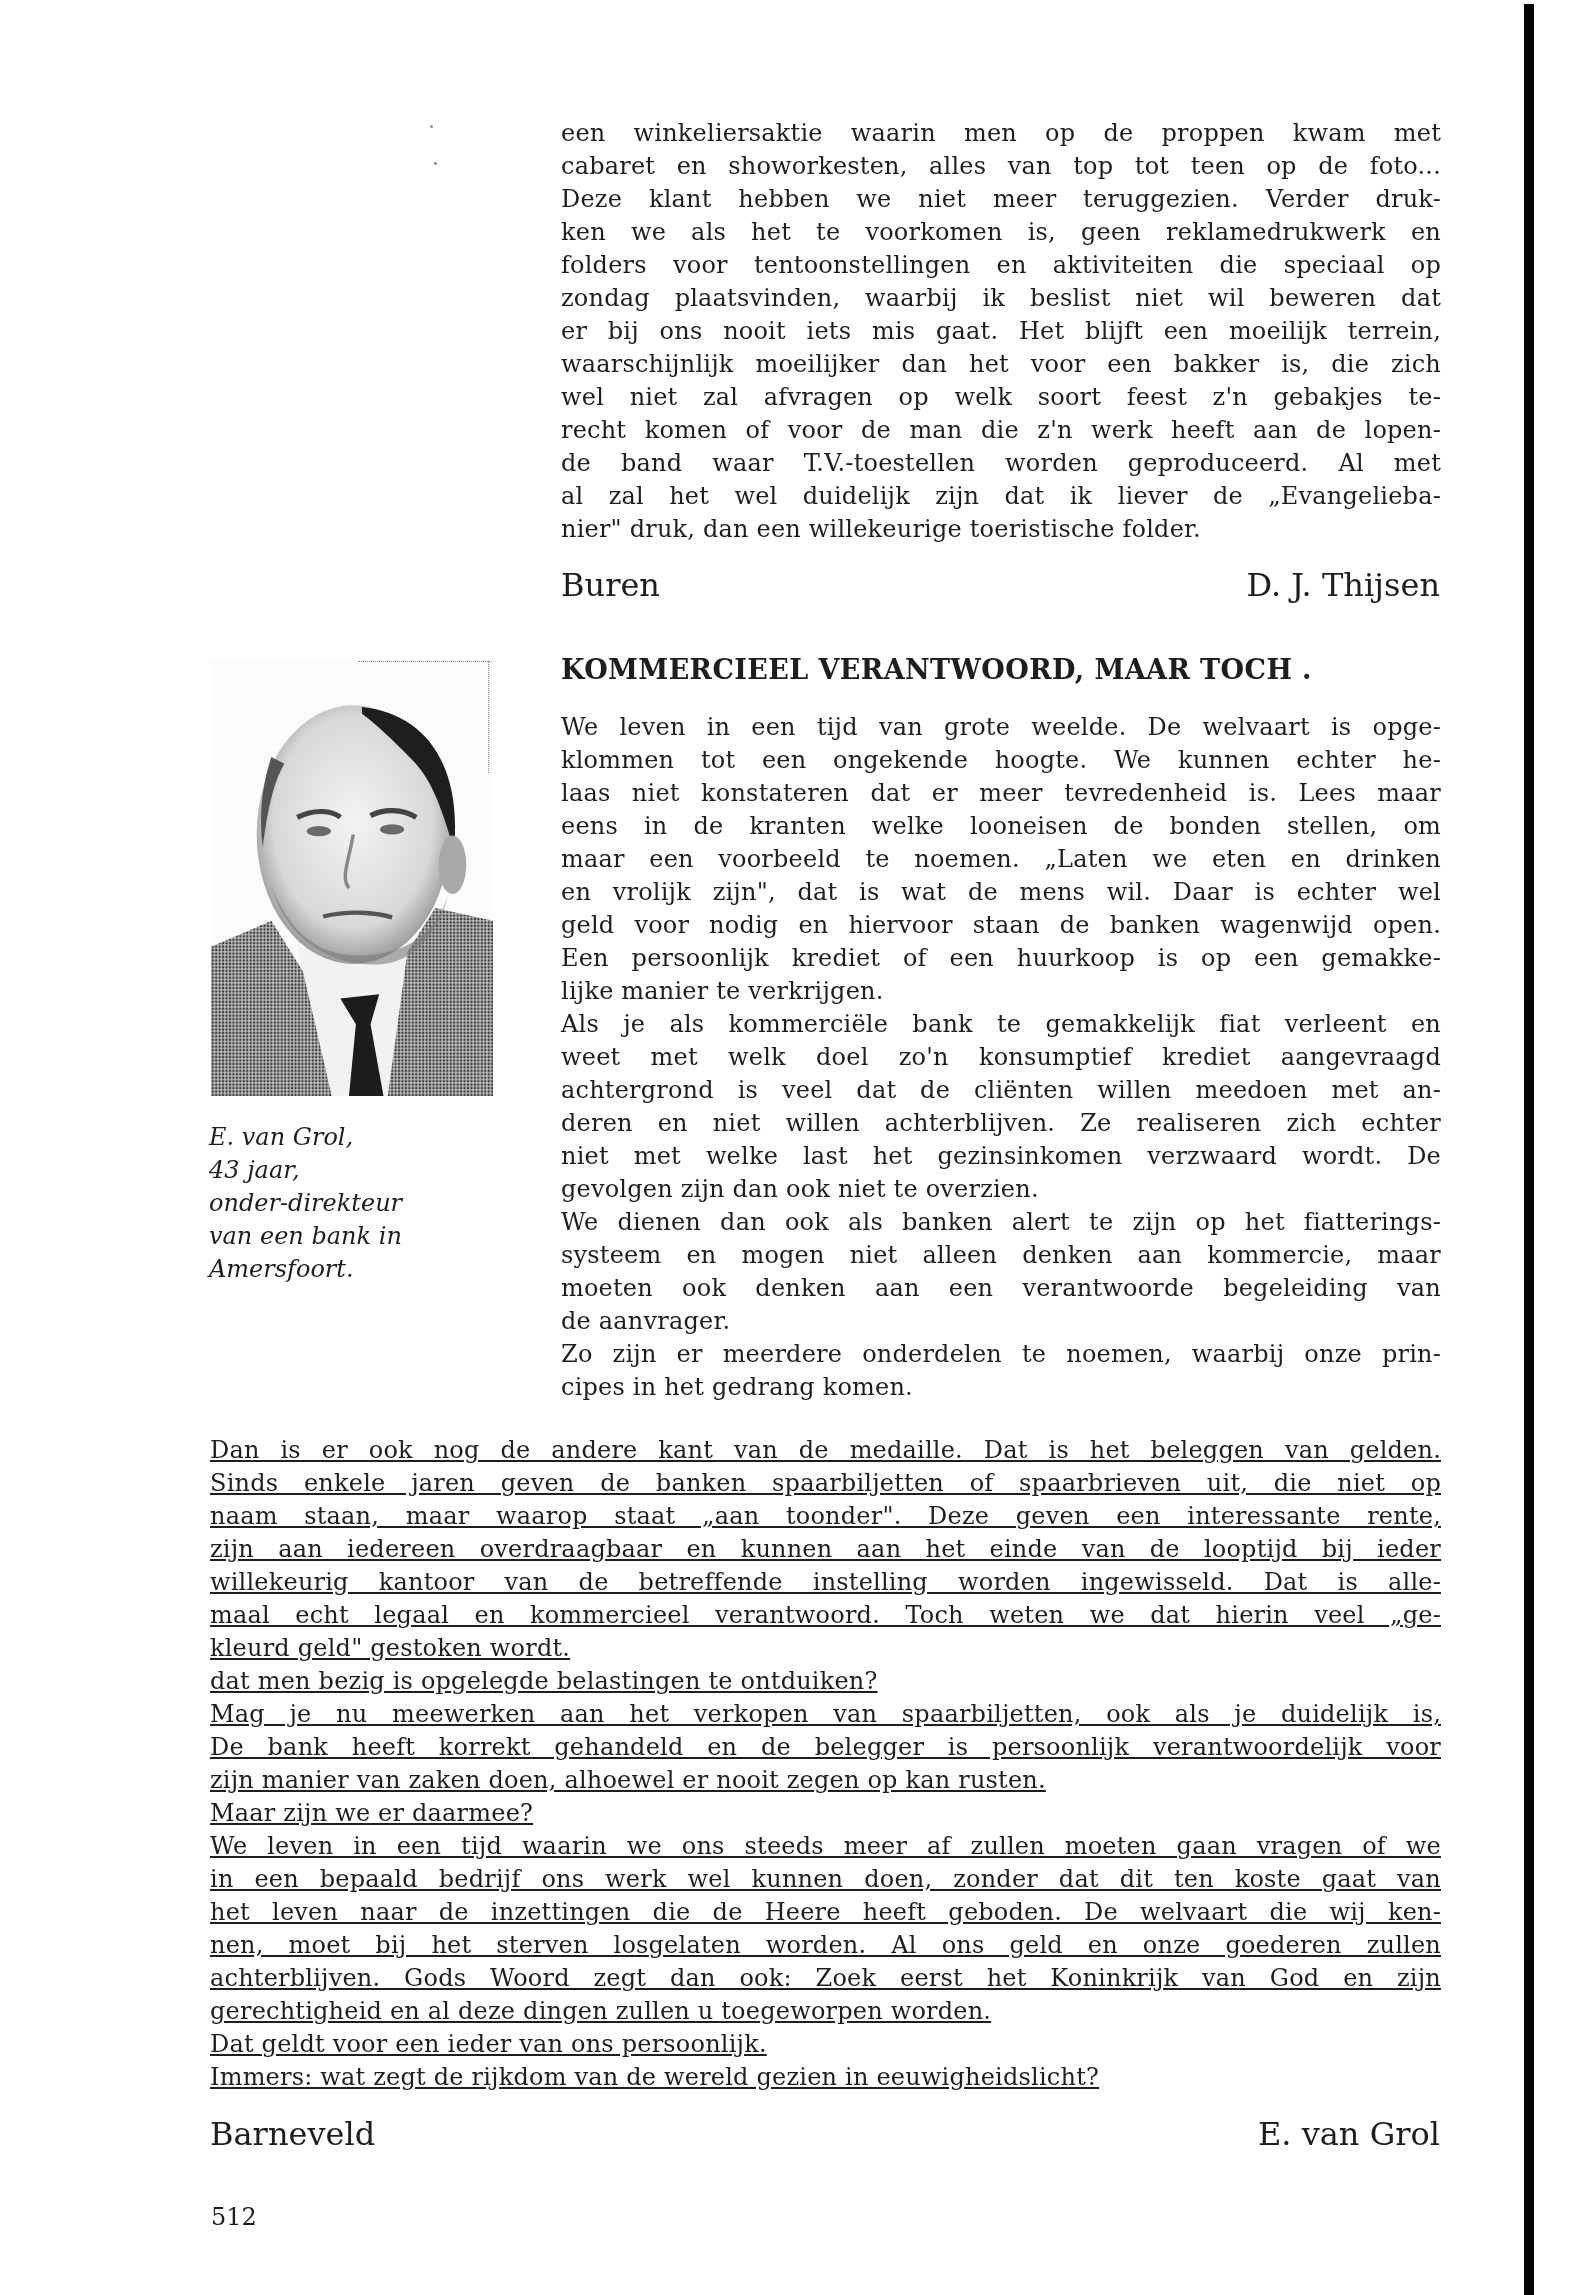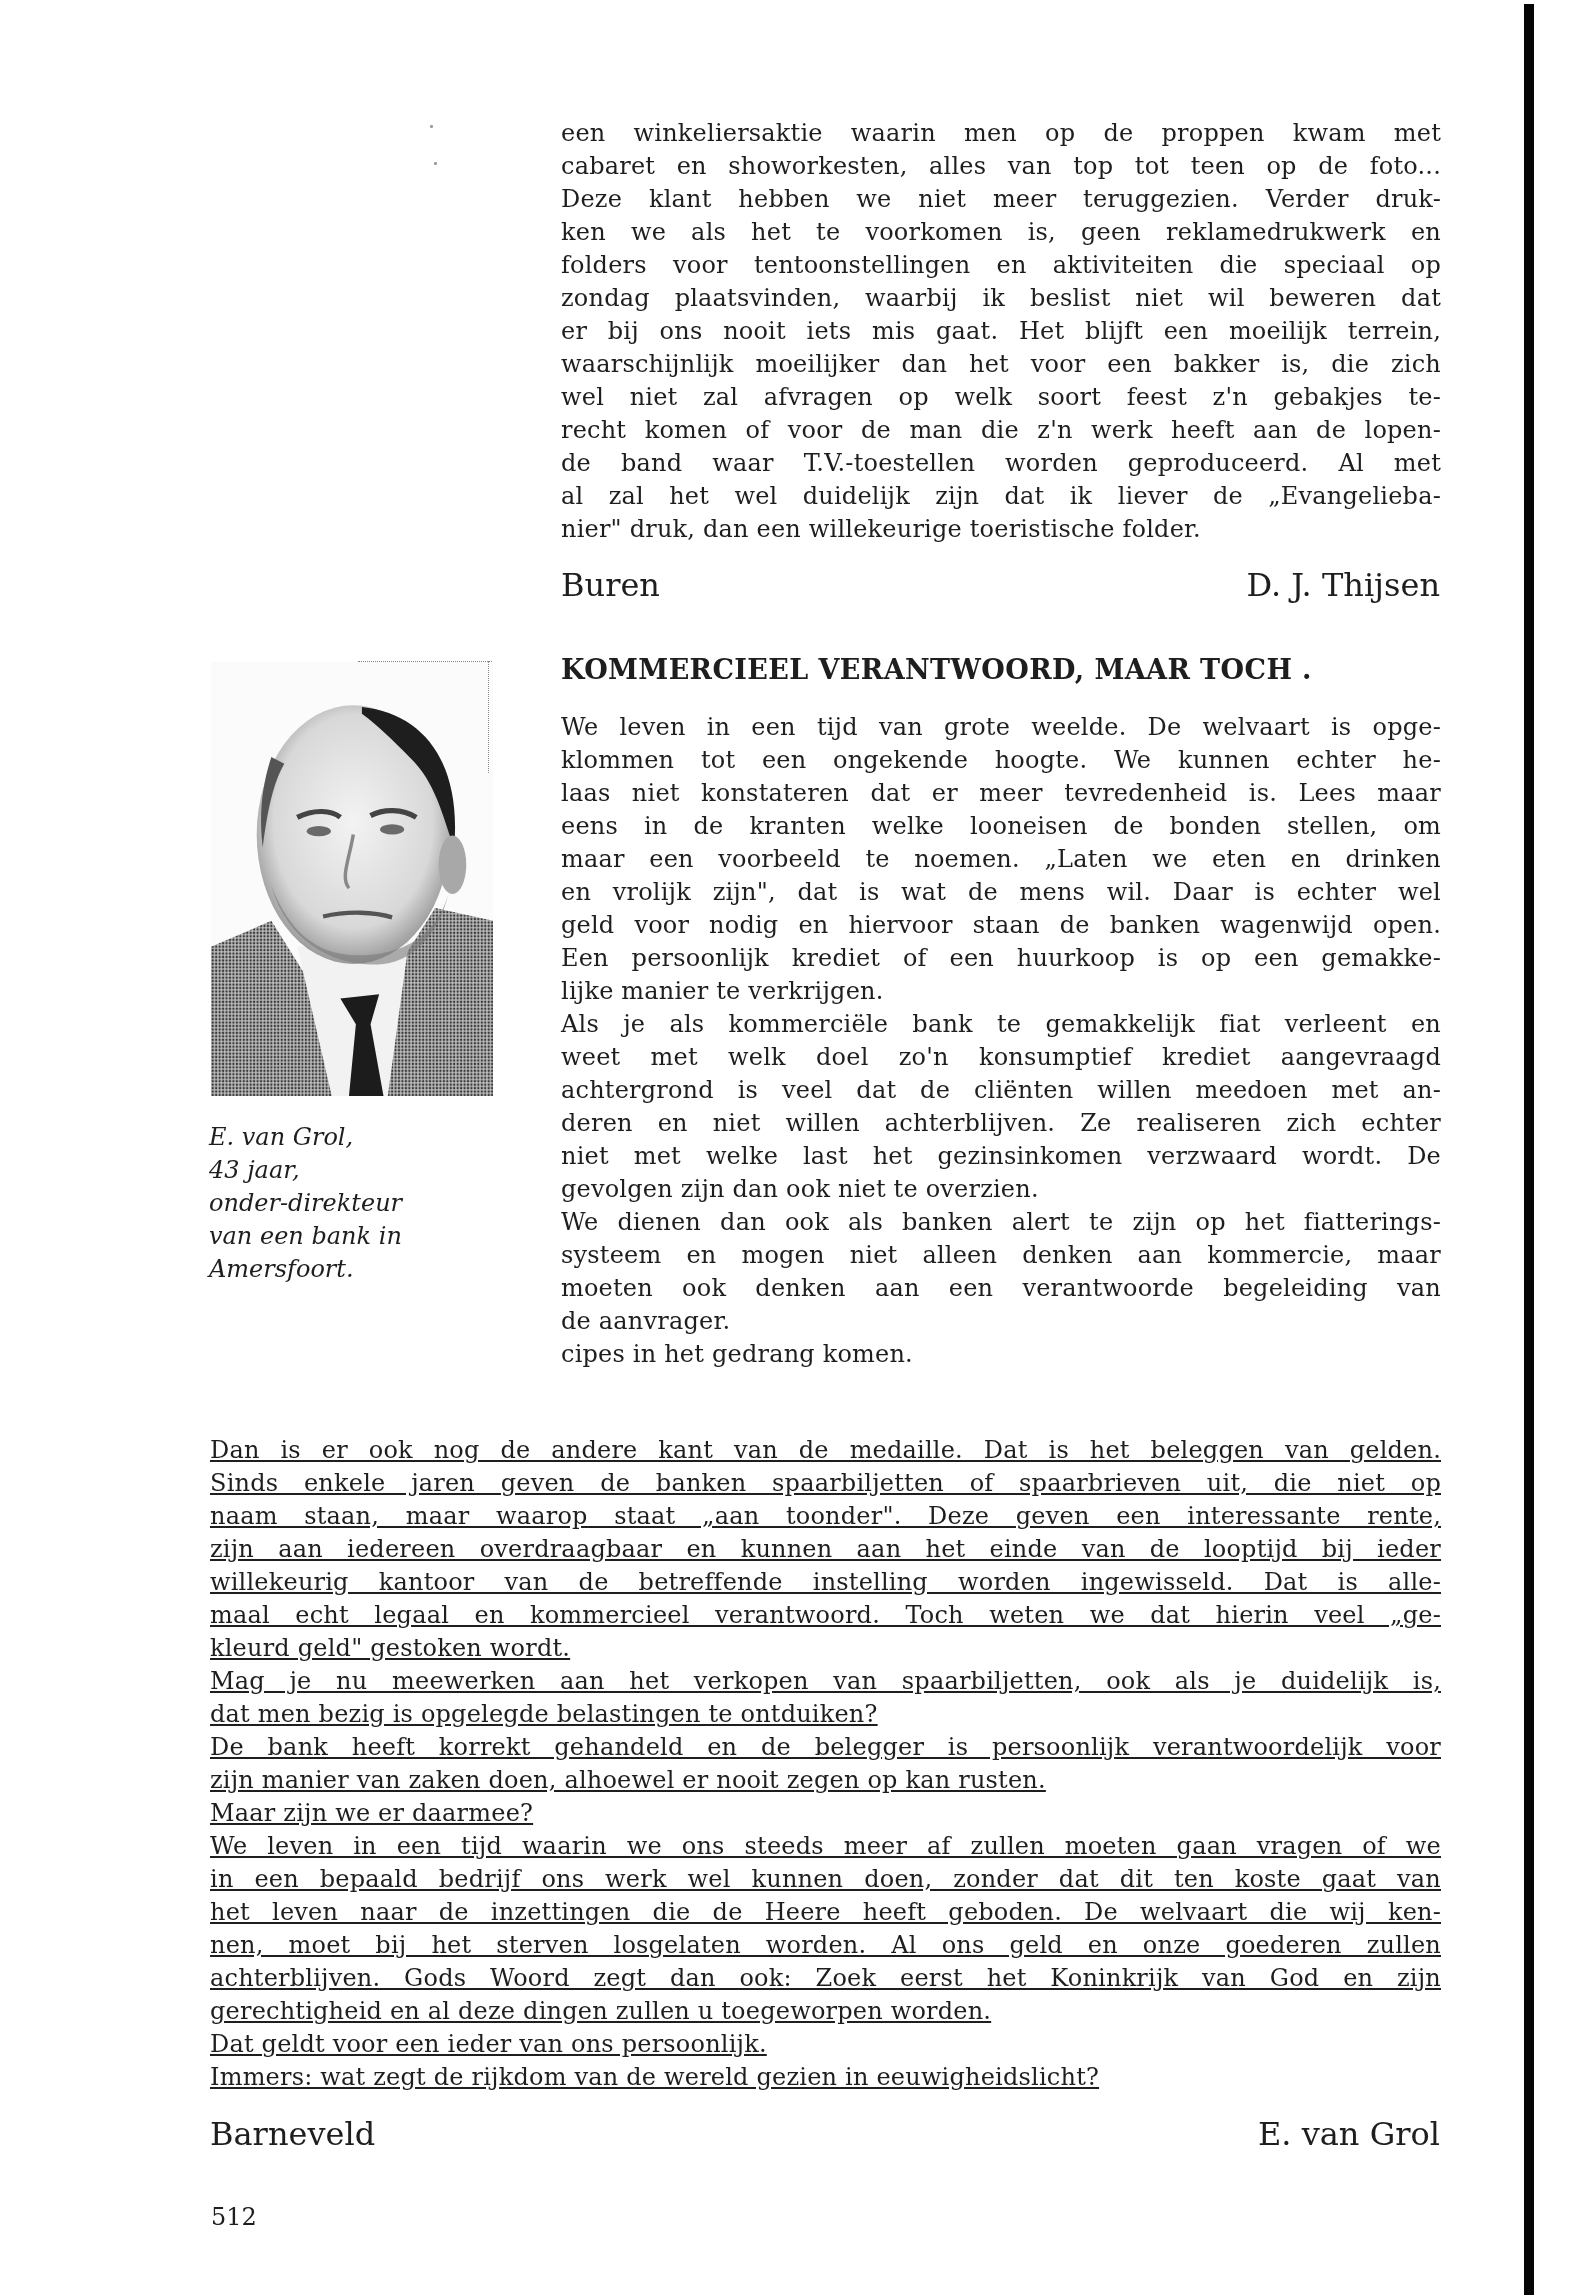--- a/index.html
+++ b/index.html
@@ -132,33 +132,34 @@
       <span class="line">Als je als kommerciële bank te gemakkelijk fiat verleent en</span>
       <span class="line">weet met welk doel zo'n konsumptief krediet aangevraagd</span>
       <span class="line">achtergrond is veel dat de cliënten willen meedoen met an-</span>
       <span class="line">deren en niet willen achterblijven. Ze realiseren zich echter</span>
       <span class="line">niet met welke last het gezinsinkomen verzwaard wordt. De</span>
       <span class="line last">gevolgen zijn dan ook niet te overzien.</span>
       <span class="line">We dienen dan ook als banken alert te zijn op het fiatterings-</span>
       <span class="line">systeem en mogen niet alleen denken aan kommercie, maar</span>
       <span class="line">moeten ook denken aan een verantwoorde begeleiding van</span>
       <span class="line last">de aanvrager.</span>
+      <span class="line">Zo zijn er meerdere onderdelen te noemen, waarbij onze prin-</span>
       <span class="line last">cipes in het gedrang komen.</span>
     </div>
 
   <div class="col-full" style="top:1434px" id="full-lines">
       <span class="line">Dan is er ook nog de andere kant van de medaille. Dat is het beleggen van gelden.</span>
       <span class="line">Sinds enkele jaren geven de banken spaarbiljetten of spaarbrieven uit, die niet op</span>
       <span class="line">naam staan, maar waarop staat „aan toonder". Deze geven een interessante rente,</span>
       <span class="line">zijn aan iedereen overdraagbaar en kunnen aan het einde van de looptijd bij ieder</span>
       <span class="line">willekeurig kantoor van de betreffende instelling worden ingewisseld. Dat is alle-</span>
       <span class="line">maal echt legaal en kommercieel verantwoord. Toch weten we dat hierin veel „ge-</span>
       <span class="line last">kleurd geld" gestoken wordt.</span>
+      <span class="line last">dat men bezig is opgelegde belastingen te ontduiken?</span>
       <span class="line">Mag je nu meewerken aan het verkopen van spaarbiljetten, ook als je duidelijk is,</span>
-      <span class="line last">dat men bezig is opgelegde belastingen te ontduiken?</span>
       <span class="line">De bank heeft korrekt gehandeld en de belegger is persoonlijk verantwoordelijk voor</span>
       <span class="line last">zijn manier van zaken doen, alhoewel er nooit zegen op kan rusten.</span>
       <span class="line last">Maar zijn we er daarmee?</span>
       <span class="line">We leven in een tijd waarin we ons steeds meer af zullen moeten gaan vragen of we</span>
       <span class="line">in een bepaald bedrijf ons werk wel kunnen doen, zonder dat dit ten koste gaat van</span>
       <span class="line">het leven naar de inzettingen die de Heere heeft geboden. De welvaart die wij ken-</span>
       <span class="line">nen, moet bij het sterven losgelaten worden. Al ons geld en onze goederen zullen</span>
       <span class="line">achterblijven. Gods Woord zegt dan ook: Zoek eerst het Koninkrijk van God en zijn</span>
       <span class="line last">gerechtigheid en al deze dingen zullen u toegeworpen worden.</span>
       <span class="line last">Dat geldt voor een ieder van ons persoonlijk.</span>

